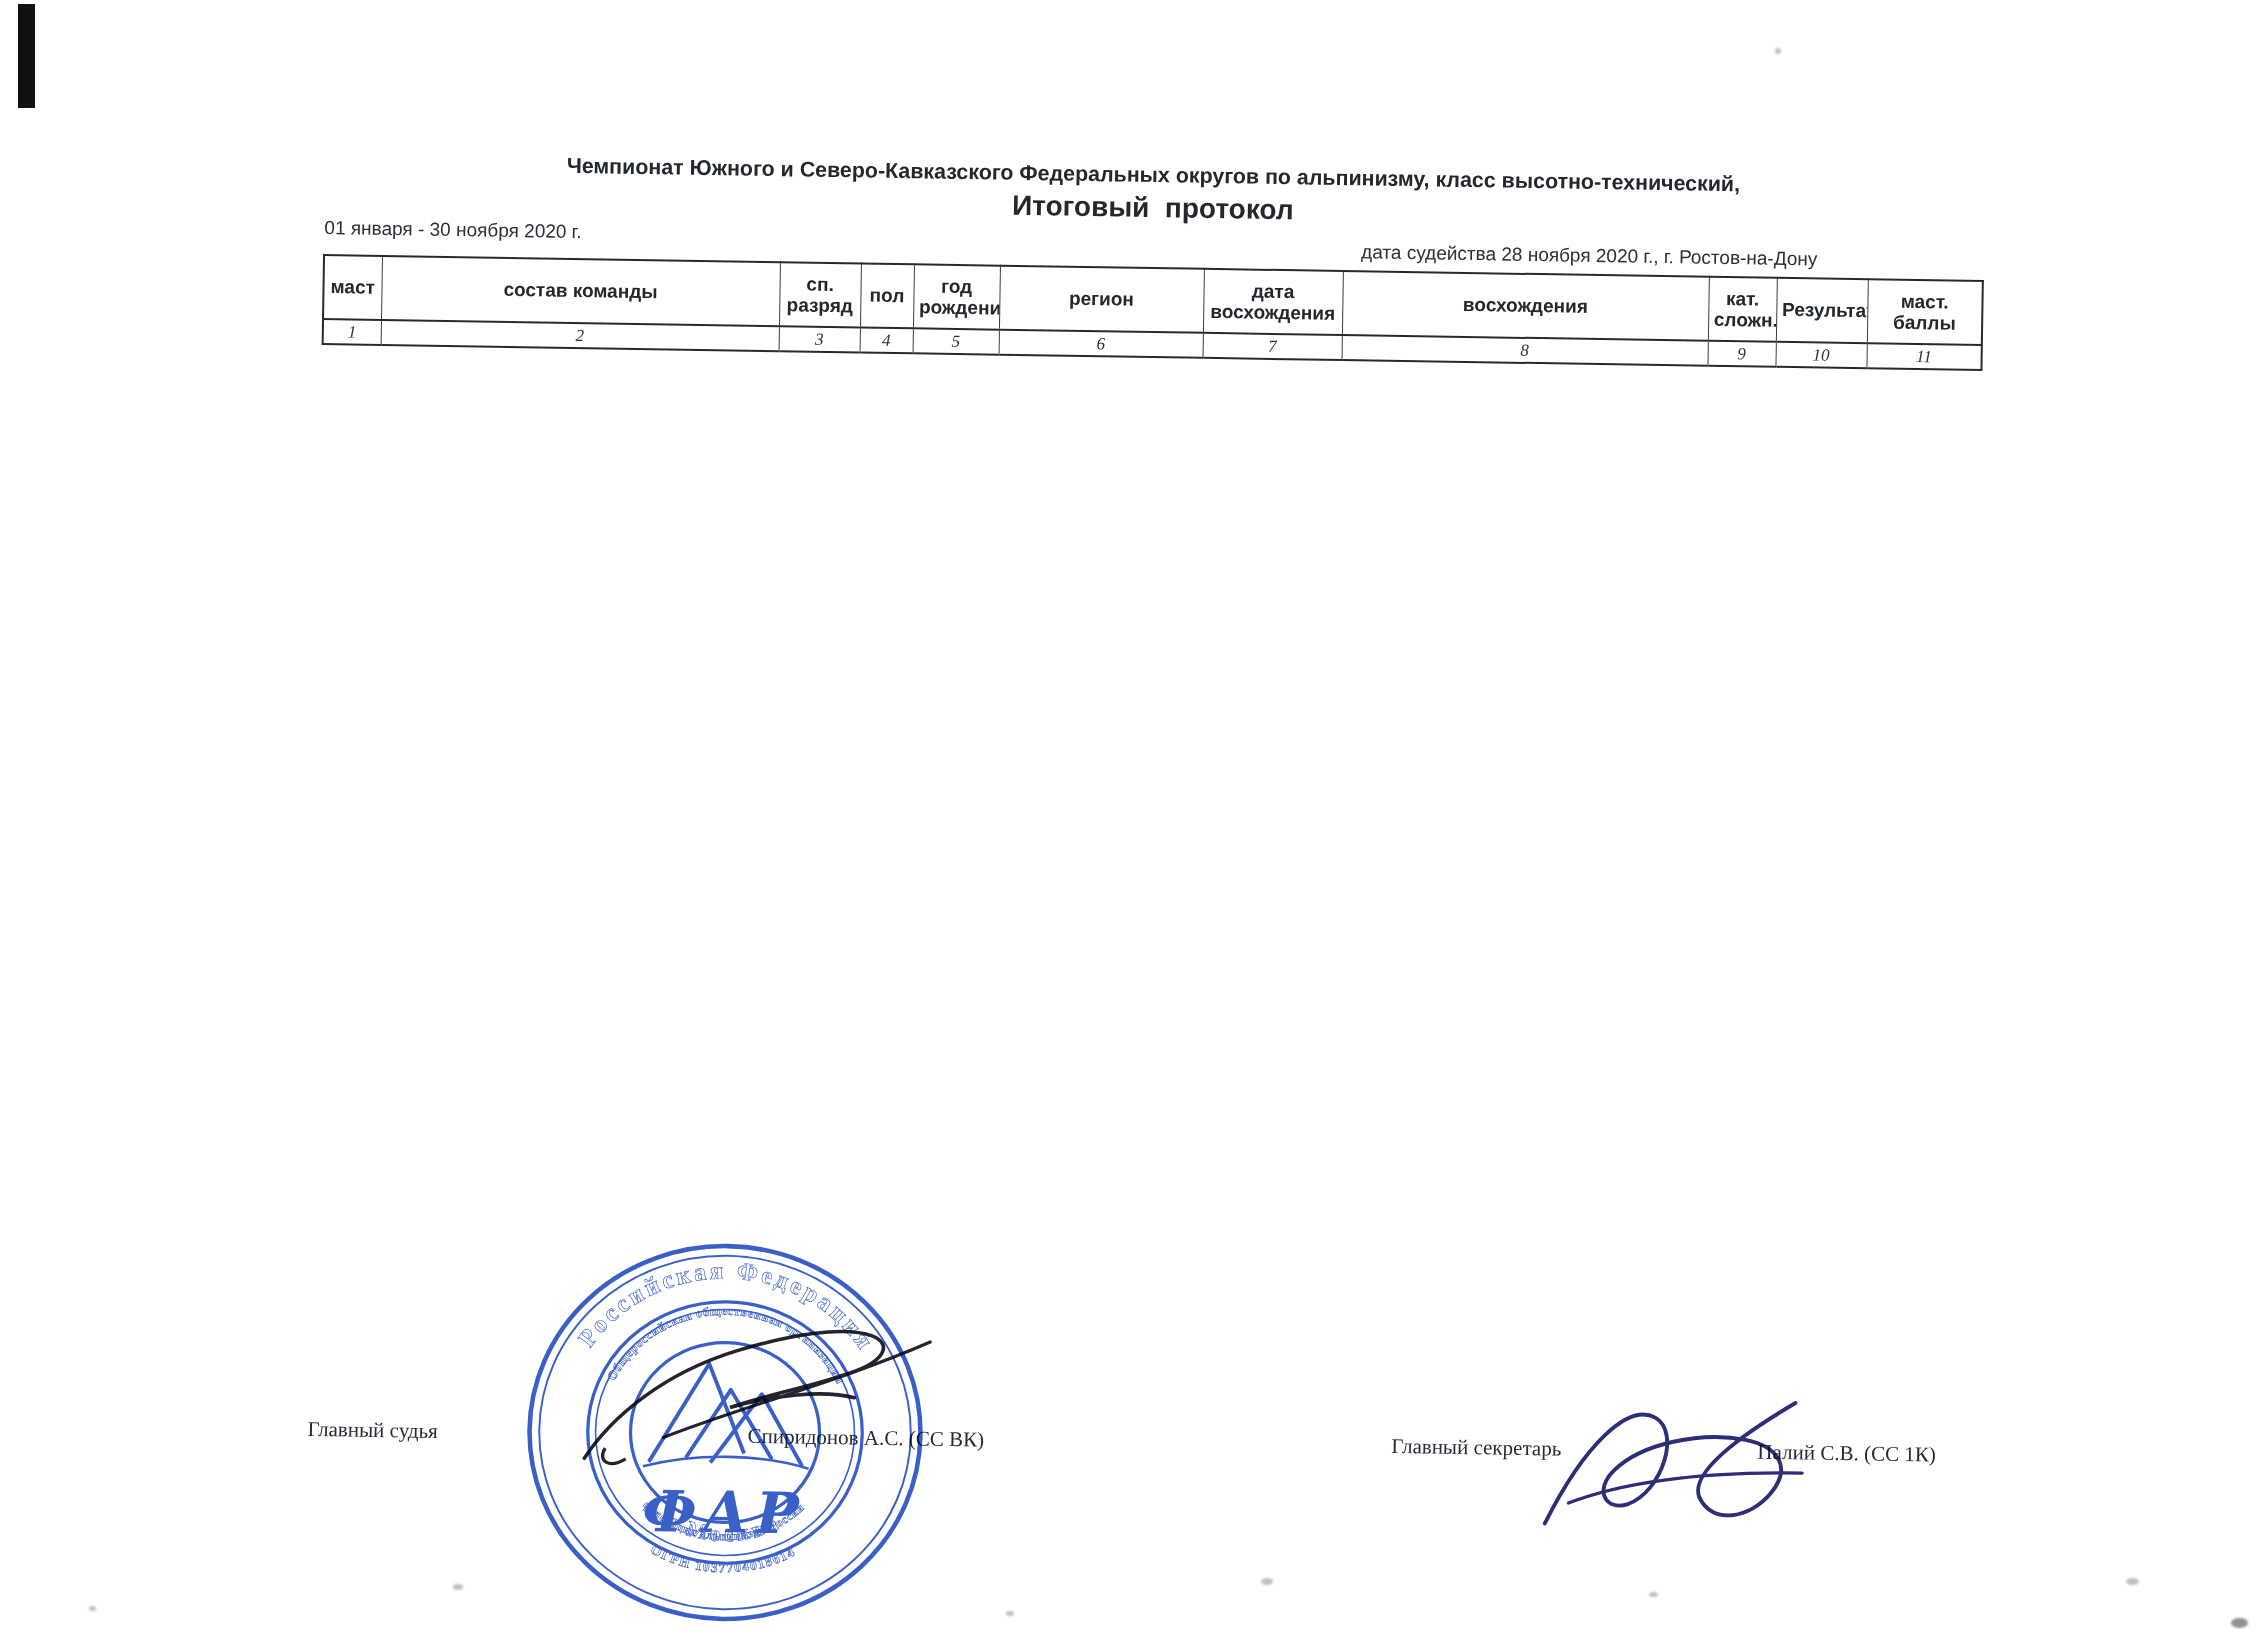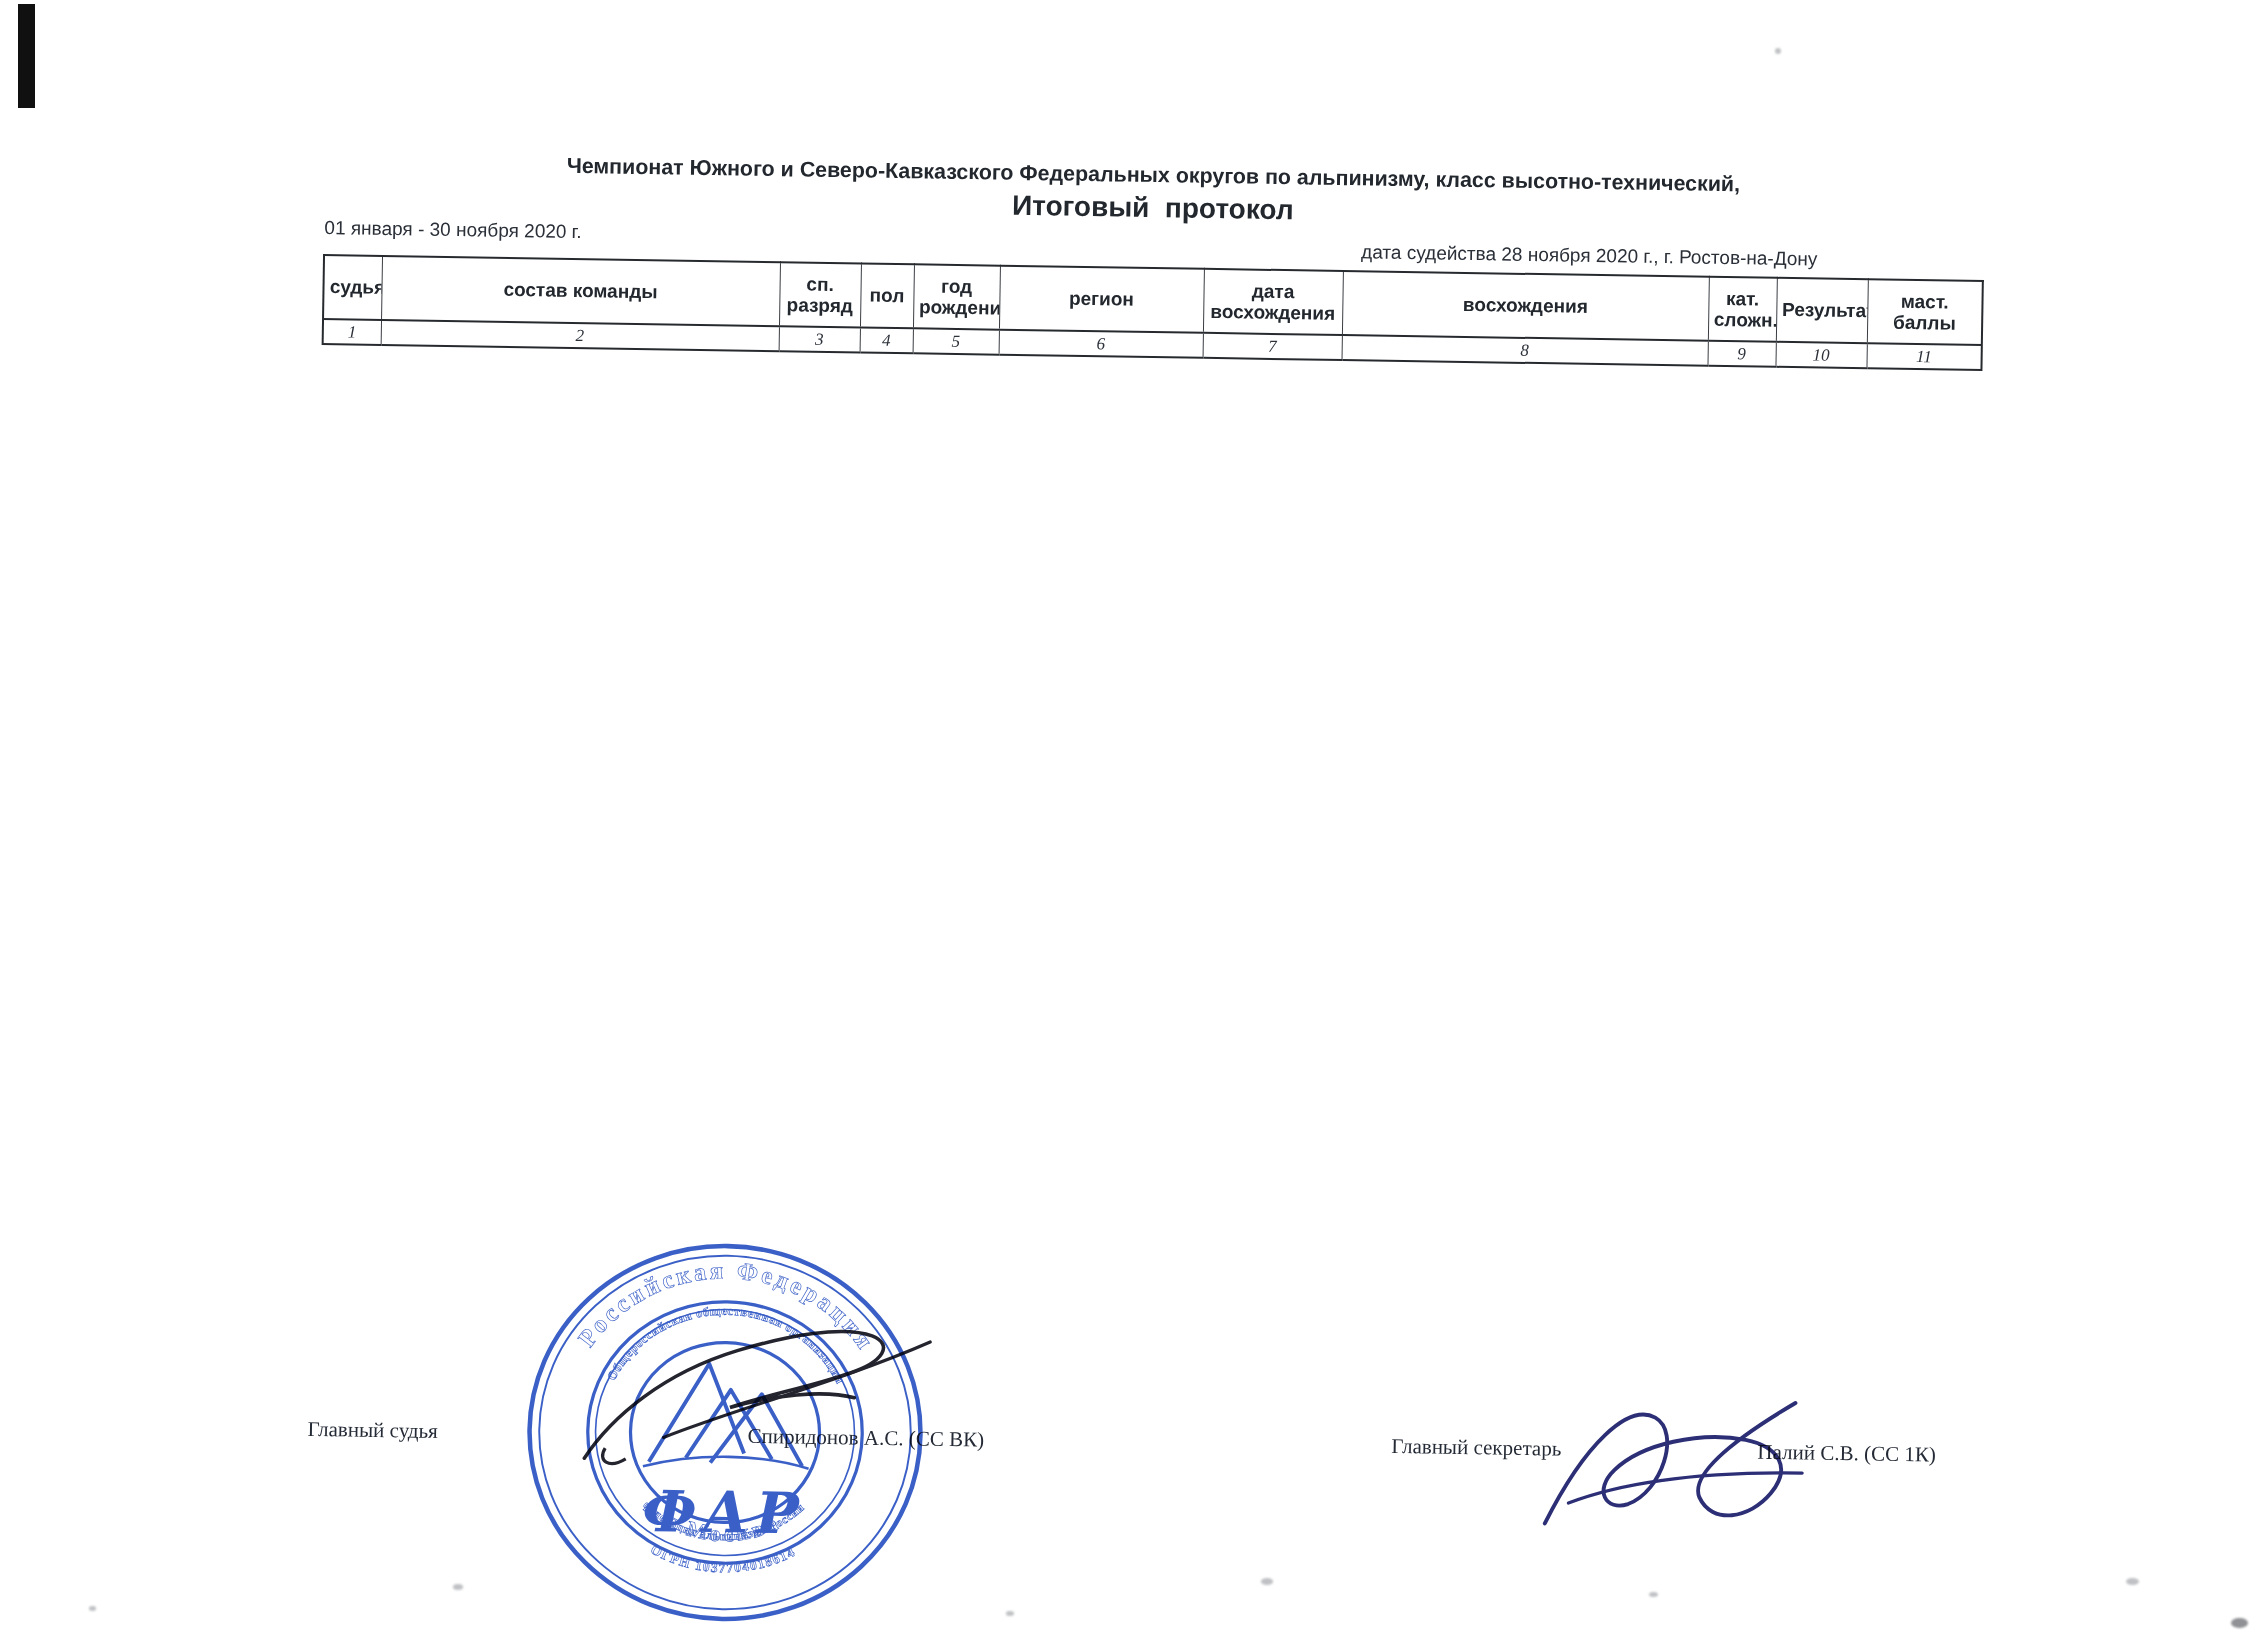--- a/index.html
+++ b/index.html
@@ -84,21 +84,21 @@
         <col style="width: 86px;">
         <col style="width: 204px;">
         <col style="width: 139px;">
         <col style="width: 366px;">
         <col style="width: 68px;">
         <col style="width: 91px;">
         <col style="width: 115px;">
       </colgroup>
       <thead>
         <tr class="hdr">
-          <th>судья</th>
+          <th>маст</th>
           <th>состав команды</th>
           <th>сп.
 разряд</th>
           <th>пол</th>
           <th>год
 рождения</th>
           <th>регион</th>
           <th>дата
 восхождения</th>
           <th>восхождения</th>

